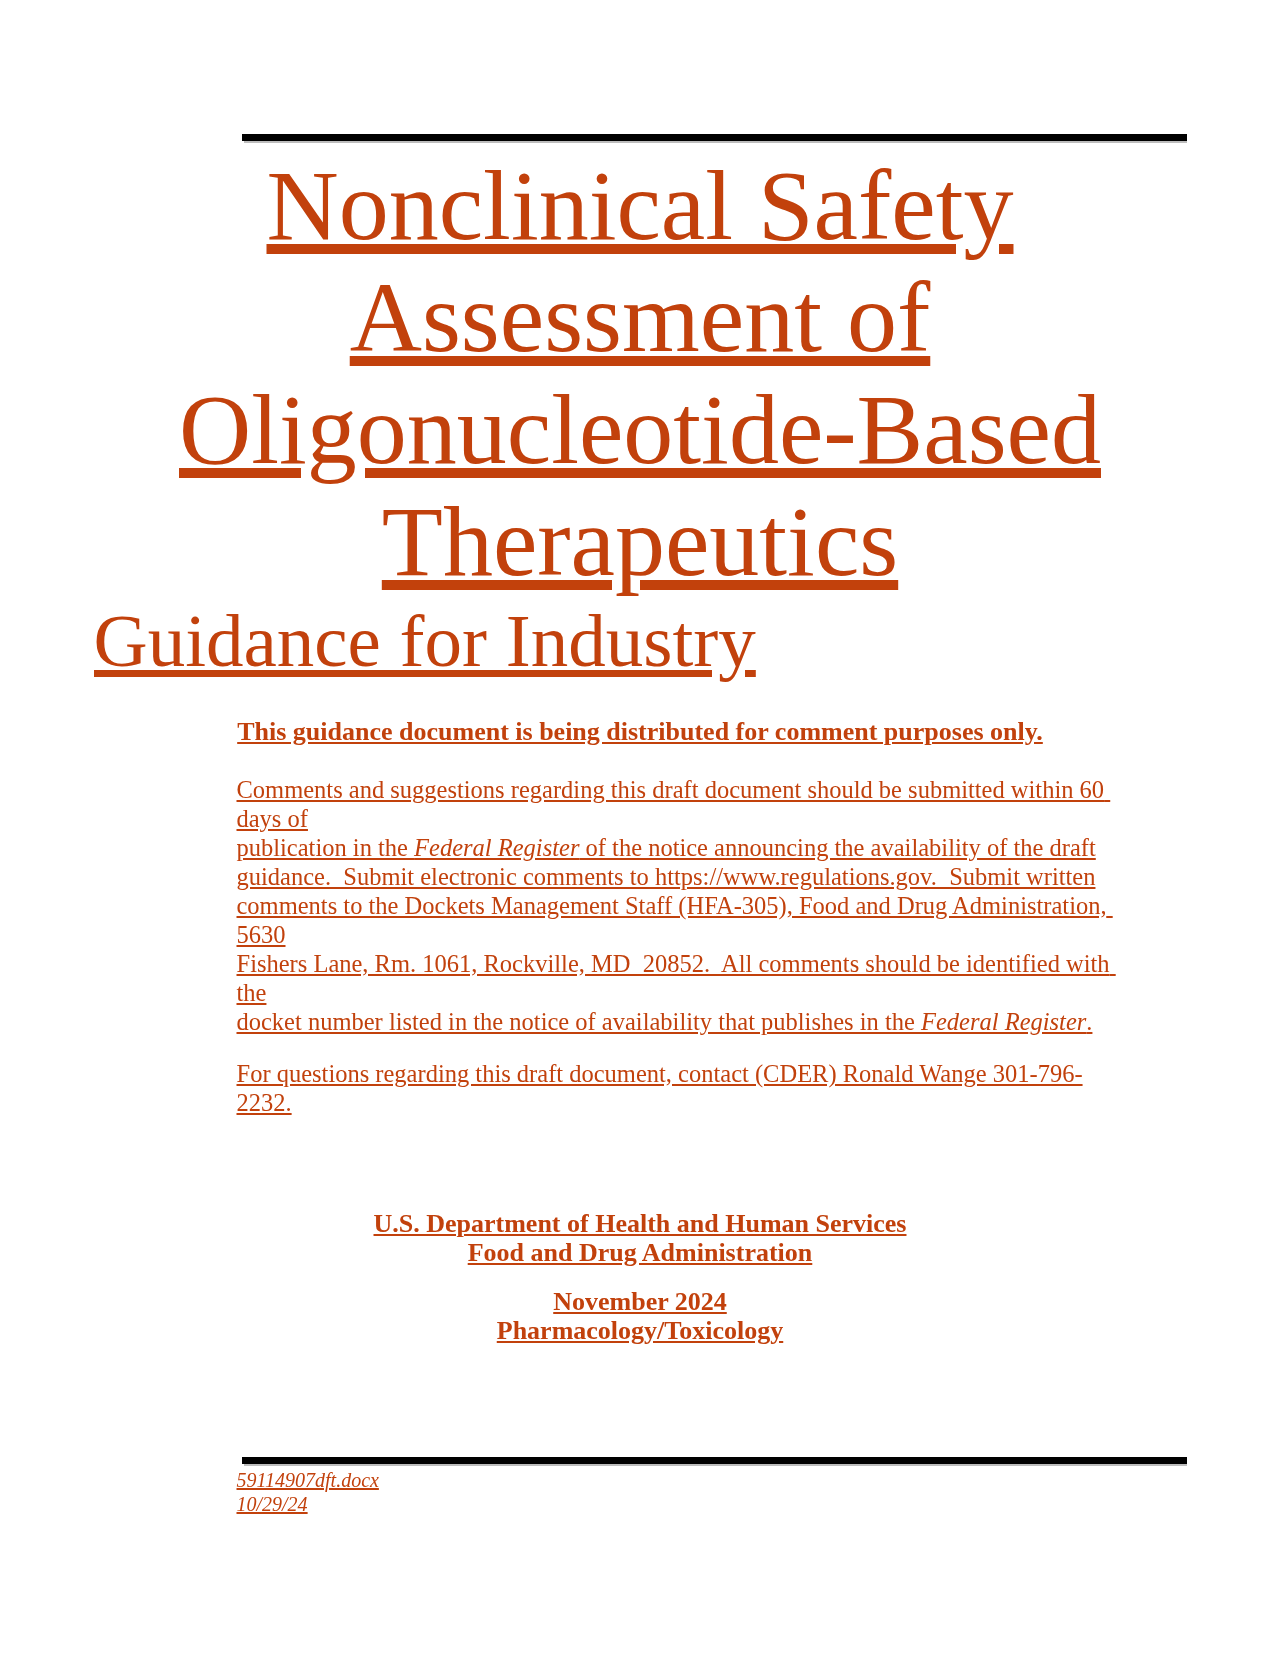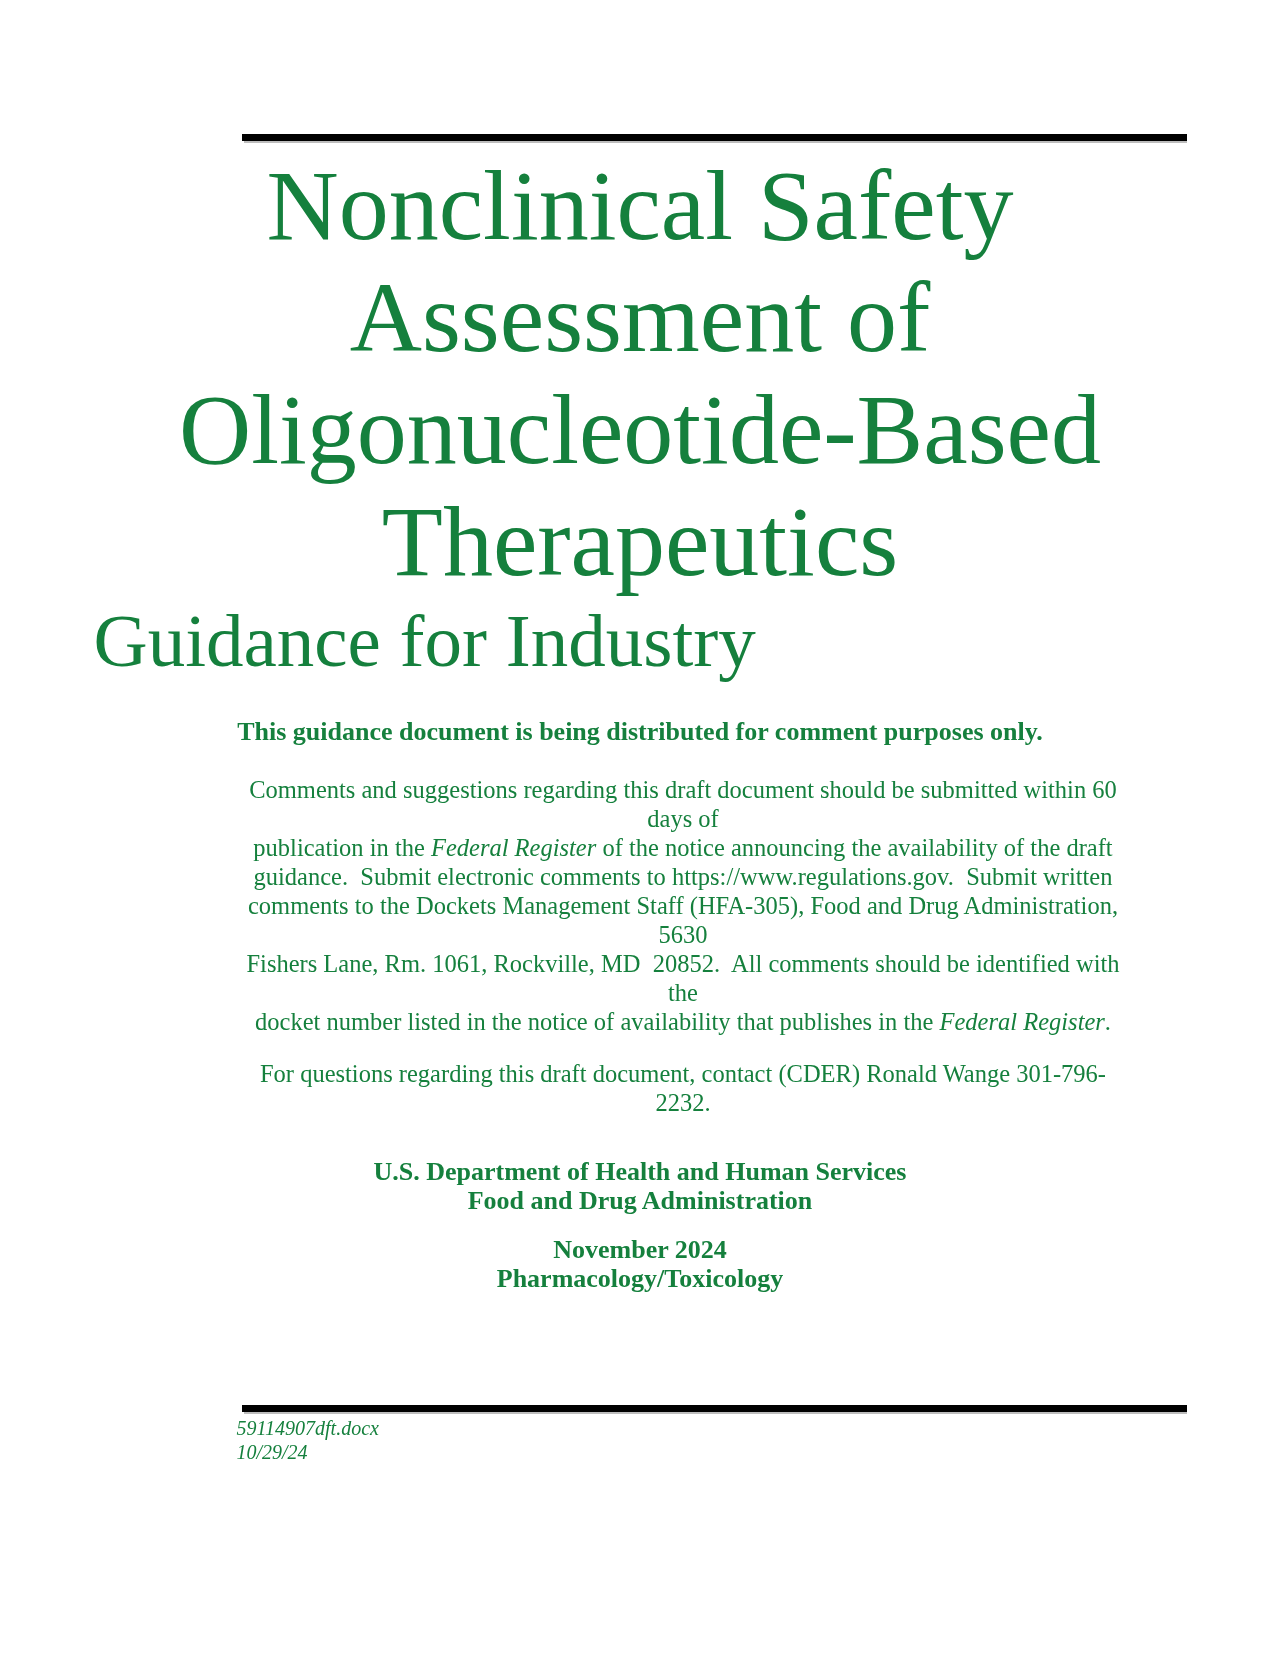--- a/index.html
+++ b/index.html
@@ -6,23 +6,24 @@
     margin: 0;
     padding: 0;
     background: #ffffff;
   }
   .page {
     position: relative;
     width: 1093px;
     height: 1656px;
     margin: 0 auto;
     background: #ffffff;
-    color: #15803d;
+    color: #c2410c;
     font-family: "Liberation Serif", "DejaVu Serif", serif;
     overflow: hidden;
+    text-decoration: underline;
   }
   .rule {
     margin-left: 148px;
     width: 980px;
     height: 7px;
     background: #000000;
     box-shadow: 2px 2px 0 #bdbdbd;
   }
   .rule-top { margin-top: 134px; }
   .rule-bottom { margin-top: 112px; }
@@ -52,27 +53,27 @@
     text-align: center;
     font-size: 26px;
     line-height: 30px;
     font-weight: bold;
   }
   .para {
     margin: 0 57px 0 143px;
     font-size: 24.5px;
     line-height: 29px;
     white-space: pre-wrap;
-    text-align: center;
+    text-align: left;
   }
   .para-comments { margin-top: 28px; }
   .para-contact  { margin-top: 23px; }
 
   .issuer-block {
-    margin-top: 40px;
+    margin-top: 92px;
     text-align: center;
     font-weight: bold;
     font-size: 26px;
     line-height: 29px;
   }
   .issue-block {
     margin-top: 20px;
     text-align: center;
     font-weight: bold;
     font-size: 26px;

